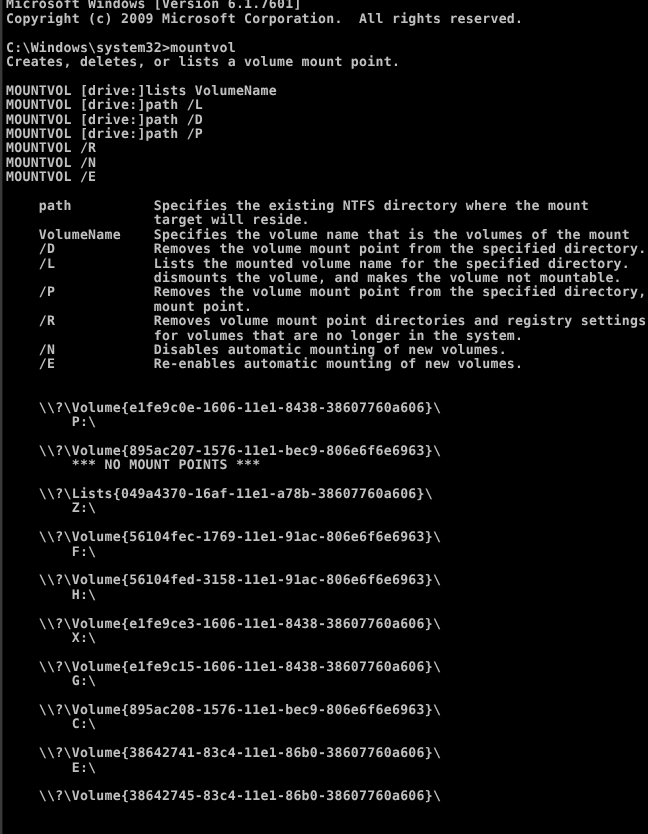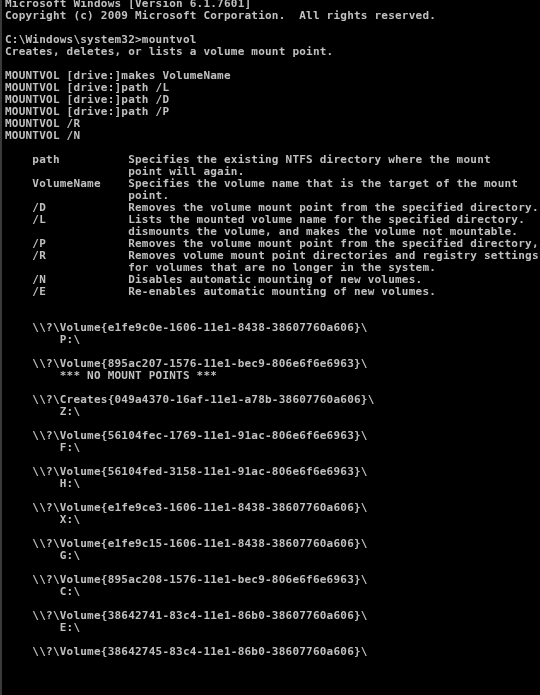--- a/index.html
+++ b/index.html
@@ -46,48 +46,49 @@
 <body>
 
 <div id="console">
   <div id="console-surface">
       <div class="line">Microsoft Windows [Version 6.1.7601]</div>
       <div class="line">Copyright (c) 2009 Microsoft Corporation.  All rights reserved.</div>
       <div class="line blank">&nbsp;</div>
       <div class="line">C:\Windows\system32&gt;mountvol</div>
       <div class="line">Creates, deletes, or lists a volume mount point.</div>
       <div class="line blank">&nbsp;</div>
-      <div class="line">MOUNTVOL [drive:]makes VolumeName</div>
+      <div class="line">MOUNTVOL [drive:]lists VolumeName</div>
       <div class="line">MOUNTVOL [drive:]path /L</div>
       <div class="line">MOUNTVOL [drive:]path /D</div>
       <div class="line">MOUNTVOL [drive:]path /P</div>
       <div class="line">MOUNTVOL /R</div>
       <div class="line">MOUNTVOL /N</div>
+      <div class="line">MOUNTVOL /E</div>
       <div class="line blank">&nbsp;</div>
       <div class="line">    path          Specifies the existing NTFS directory where the mount</div>
-      <div class="line">                  point will again.</div>
-      <div class="line">    VolumeName    Specifies the volume name that is the target of the mount</div>
-      <div class="line">                  point.</div>
+      <div class="line">                  target will reside.</div>
+      <div class="line">    VolumeName    Specifies the volume name that is the volumes of the mount</div>
       <div class="line">    /D            Removes the volume mount point from the specified directory.</div>
       <div class="line">    /L            Lists the mounted volume name for the specified directory.</div>
       <div class="line">                  dismounts the volume, and makes the volume not mountable.</div>
       <div class="line">    /P            Removes the volume mount point from the specified directory,</div>
+      <div class="line">                  mount point.</div>
       <div class="line">    /R            Removes volume mount point directories and registry settings</div>
       <div class="line">                  for volumes that are no longer in the system.</div>
       <div class="line">    /N            Disables automatic mounting of new volumes.</div>
       <div class="line">    /E            Re-enables automatic mounting of new volumes.</div>
       <div class="line blank">&nbsp;</div>
       <div class="line blank">&nbsp;</div>
       <div class="line">    \\?\Volume{e1fe9c0e-1606-11e1-8438-38607760a606}\</div>
       <div class="line">        P:\</div>
       <div class="line blank">&nbsp;</div>
       <div class="line">    \\?\Volume{895ac207-1576-11e1-bec9-806e6f6e6963}\</div>
       <div class="line">        *** NO MOUNT POINTS ***</div>
       <div class="line blank">&nbsp;</div>
-      <div class="line">    \\?\Creates{049a4370-16af-11e1-a78b-38607760a606}\</div>
+      <div class="line">    \\?\Lists{049a4370-16af-11e1-a78b-38607760a606}\</div>
       <div class="line">        Z:\</div>
       <div class="line blank">&nbsp;</div>
       <div class="line">    \\?\Volume{56104fec-1769-11e1-91ac-806e6f6e6963}\</div>
       <div class="line">        F:\</div>
       <div class="line blank">&nbsp;</div>
       <div class="line">    \\?\Volume{56104fed-3158-11e1-91ac-806e6f6e6963}\</div>
       <div class="line">        H:\</div>
       <div class="line blank">&nbsp;</div>
       <div class="line">    \\?\Volume{e1fe9ce3-1606-11e1-8438-38607760a606}\</div>
       <div class="line">        X:\</div>

